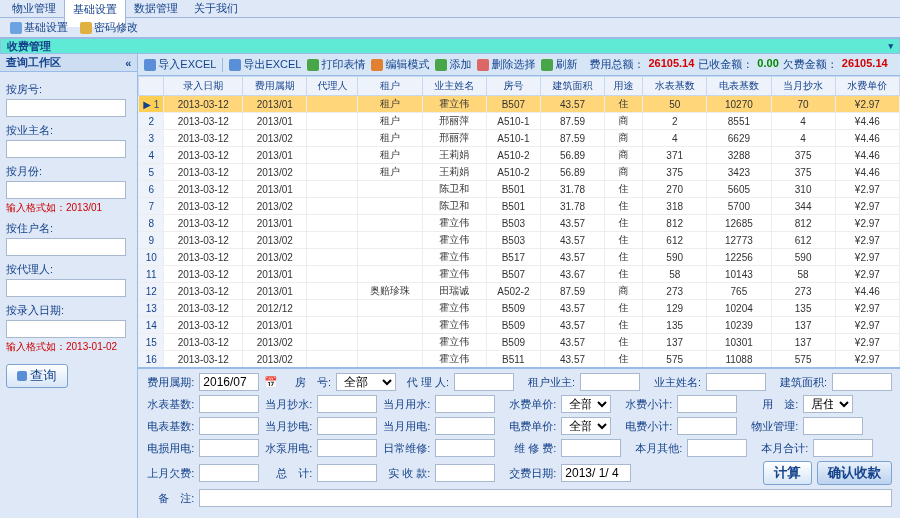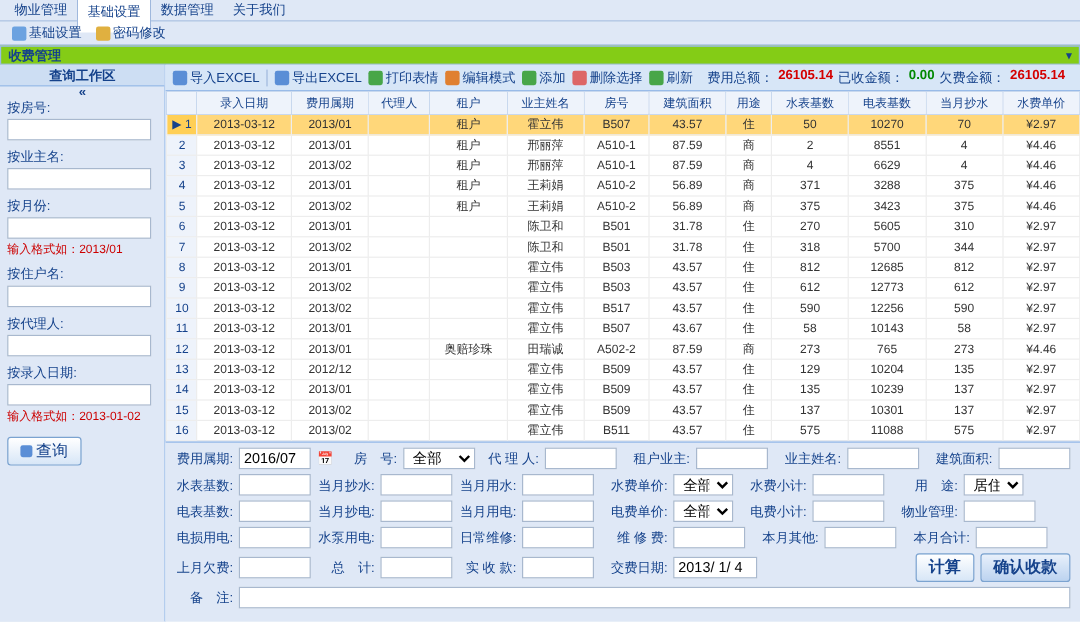--- a/index.html
+++ b/index.html
@@ -6,27 +6,27 @@
   html, body { width: 900px; height: 518px; overflow: hidden; font-family: "Microsoft YaHei", Arial, sans-serif; font-size: 11px; background: #dfe8f6; }
   
   .menubar { height: 18px; background: #dfe8f6; display: flex; align-items: center; padding: 0 4px; border-bottom: 1px solid #9fb8dd; }
   .menubar .menu-item { padding: 10px 8px; color: #15428b; cursor: pointer; }
   .menubar .menu-item.active { background: #fff; border: 1px solid #9fb8dd; border-bottom: none; border-radius: 3px 3px 0 0; }
   
   .ribbon { height: 20px; background: #dfe8f6; display: flex; align-items: center; gap: 4px; padding: 2px 6px; border-bottom: 1px solid #9fb8dd; }
   .ribbon-btn { display: flex; align-items: center; gap: 2px; padding: 0 4px; color: #15428b; cursor: pointer; }
   .ribbon-btn .ico { width: 12px; height: 12px; display: inline-block; background: #6ca2e0; border-radius: 2px; }
   
-  .section-title { height: 16px; background: #84cc16; border: 1px solid #99bbe8; color: #15428b; padding: 0 6px; display: flex; align-items: center; font-weight: bold; }
+  .section-title { height: 16px; background: #5eead4; border: 1px solid #99bbe8; color: #15428b; padding: 0 6px; display: flex; align-items: center; font-weight: bold; }
   .section-title .spacer { flex: 1; }
   .section-title .collapse { cursor: pointer; font-size: 9px; }
   
   .main { display: flex; height: calc(518px - 18px - 20px - 16px); }
   .sidebar { width: 142px; background: #dfe8f6; border-right: 1px solid #99bbe8; display: flex; flex-direction: column; }
-  .sidebar .panel-title { height: 18px; background: #cddef3; border-bottom: 1px solid #99bbe8; color: #15428b; font-weight: bold; padding: 2px 6px; display: flex; align-items: center; flex-direction: column; }
+  .sidebar .panel-title { height: 18px; background: #cddef3; border-bottom: 1px solid #99bbe8; color: #15428b; font-weight: bold; padding: 2px 6px; display: flex; align-items: center; }
   .sidebar .panel-title .spacer { flex: 1; }
   .sidebar .body { padding: 4px 6px; flex: 1; overflow: auto; }
   .sidebar label { display: block; margin-top: 6px; color: #15428b; }
   .sidebar input[type=text] { width: 120px; height: 18px; border: 1px solid #a8b8ce; background: #fff; margin-top: 2px; padding: 0 3px; }
   .hint { color: #cc0000; font-size: 10px; margin-top: 2px; }
   .sidebar .query-btn { margin-top: 10px; padding: 2px 10px; background: linear-gradient(#fff,#d7e6f7); border: 1px solid #7ba3d0; border-radius: 3px; color: #15428b; cursor: pointer; display: inline-flex; align-items: center; gap: 3px; }
   .content { flex: 1; display: flex; flex-direction: column; background: #fff; }
   
   .toolbar { height: 22px; background: #d7e6f7; border-bottom: 1px solid #99bbe8; display: flex; align-items: center; gap: 6px; padding: 0 6px; color: #15428b; }
   .toolbar .tbtn { display: flex; align-items: center; gap: 2px; cursor: pointer; }

